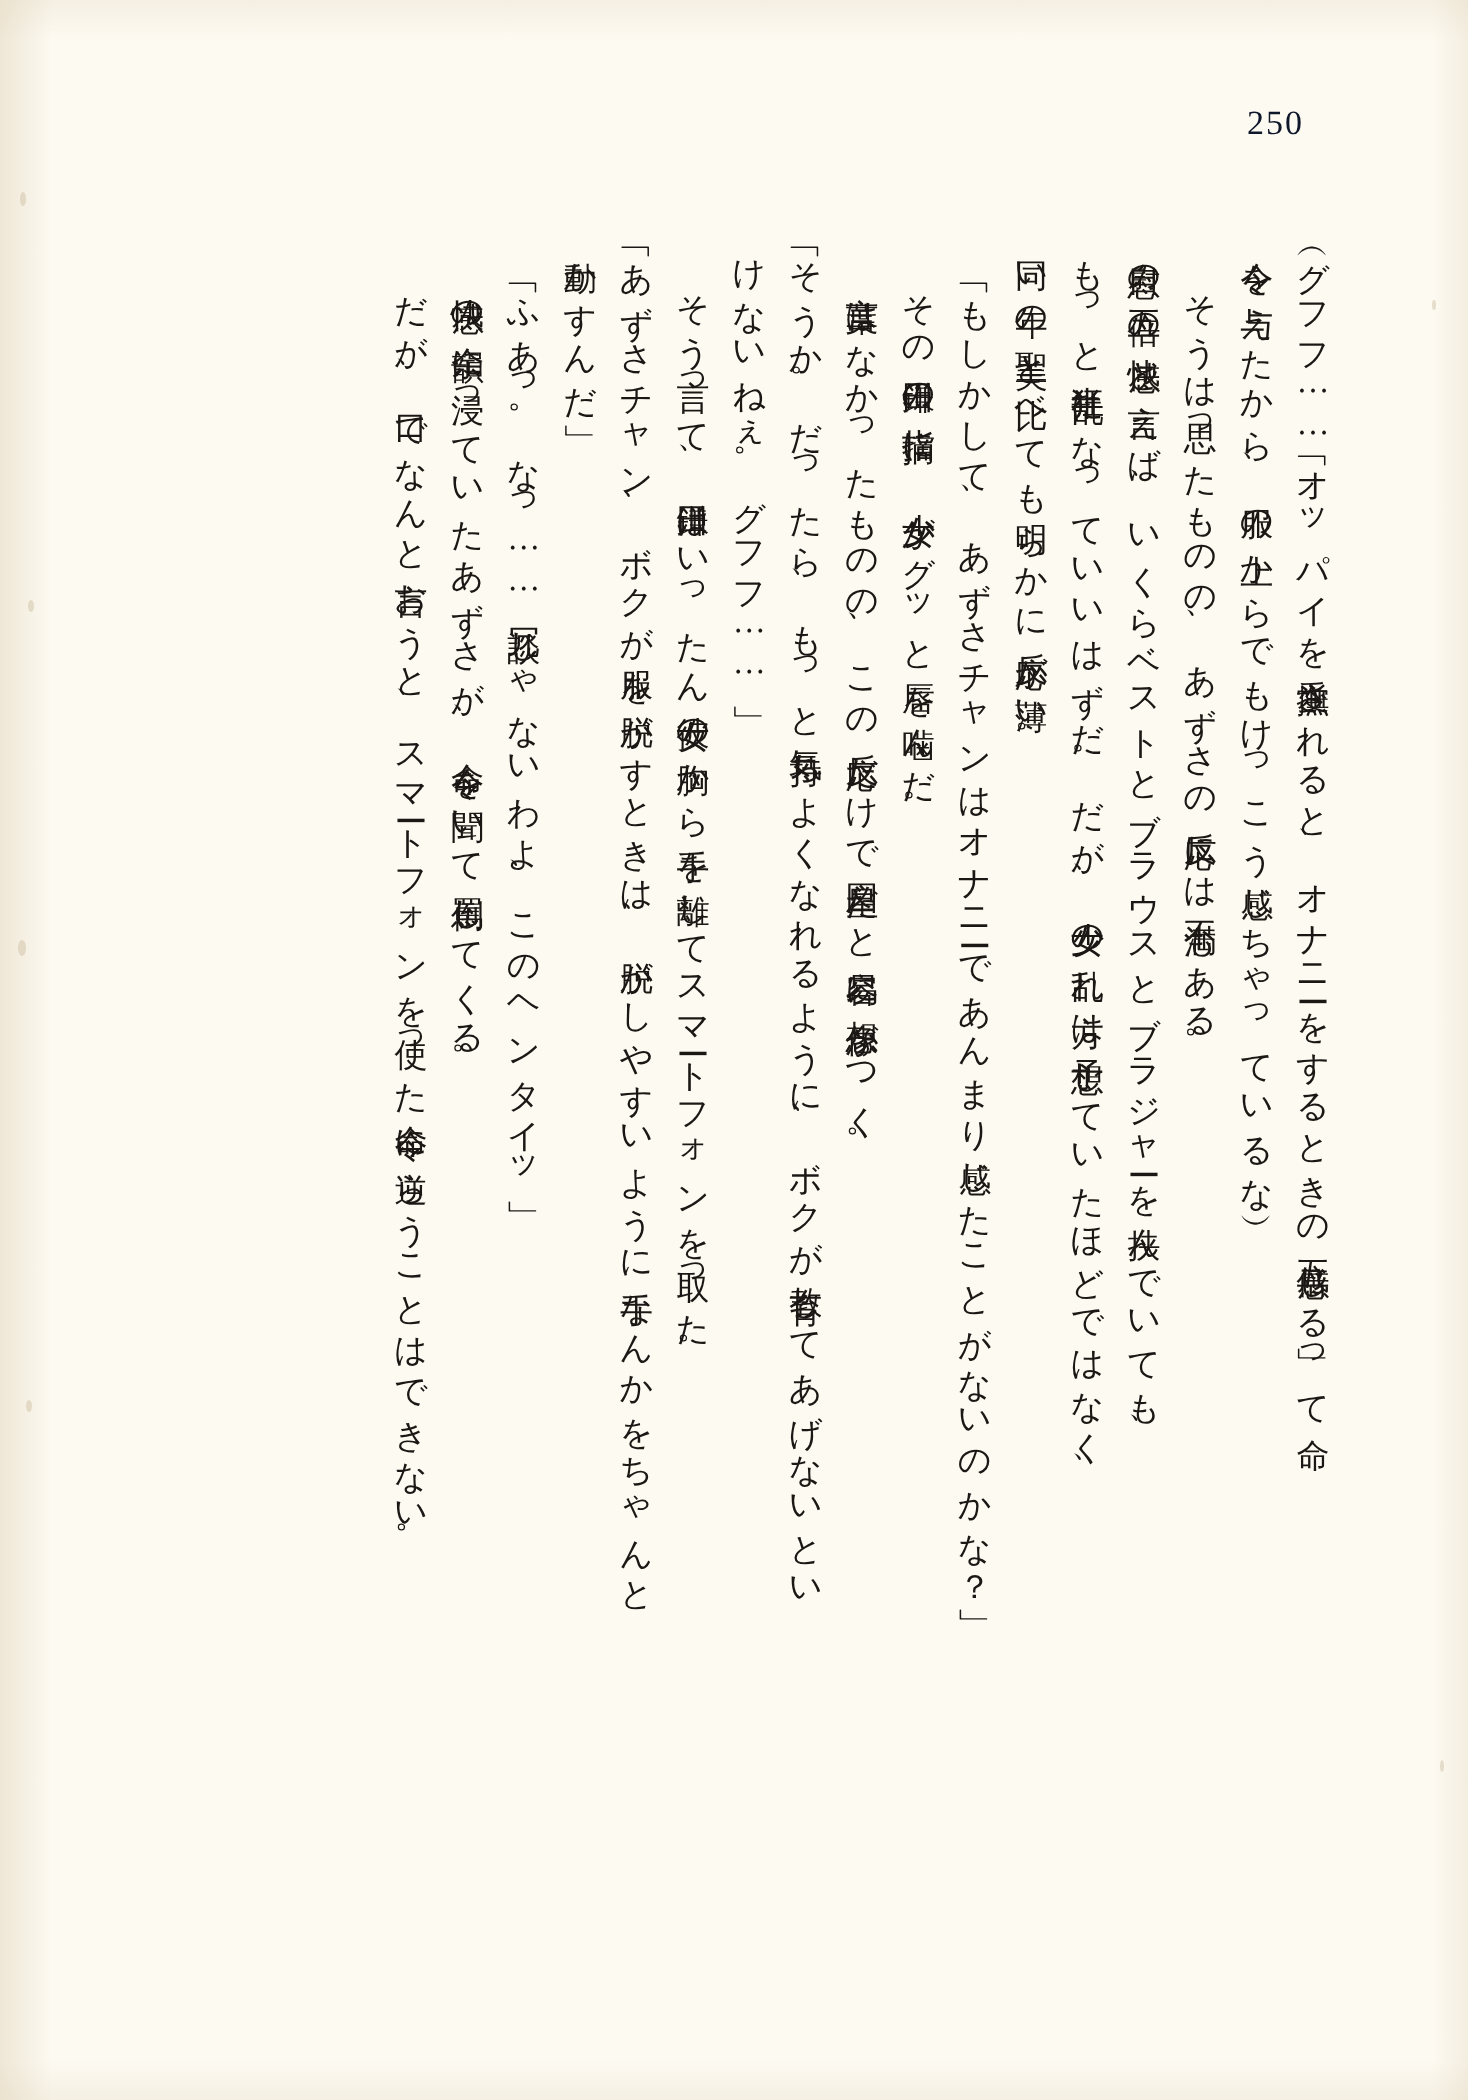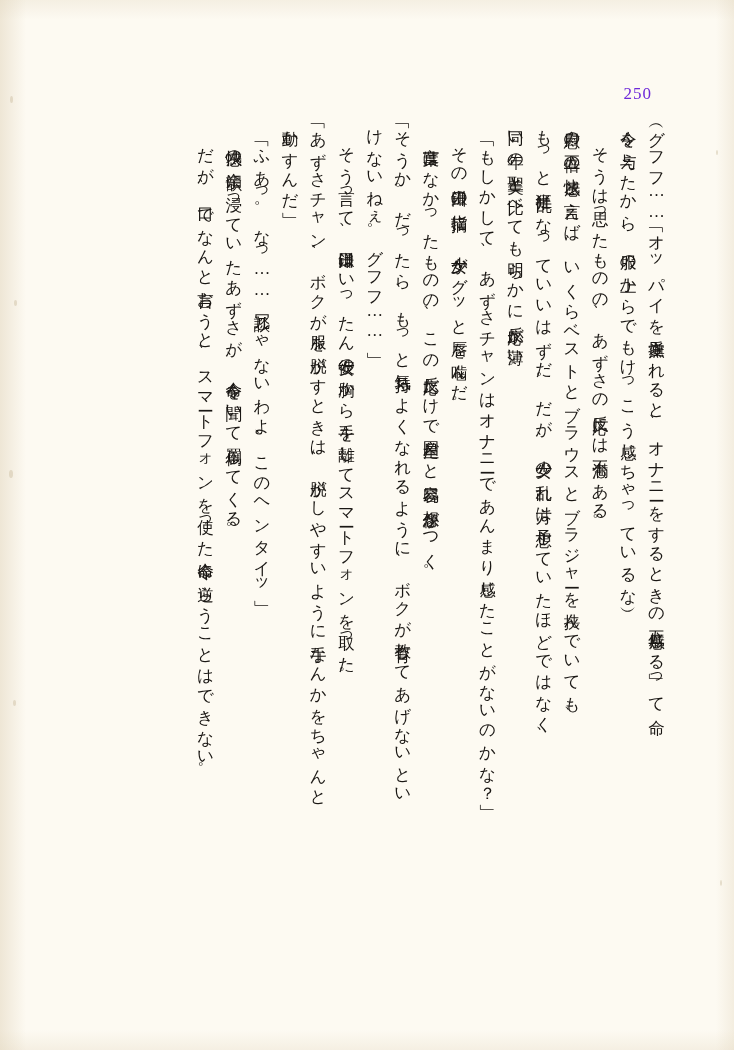--- a/index.html
+++ b/index.html
@@ -32,22 +32,21 @@
     border-radius: 50%;
     opacity: .5;
   }
 
   .page-number {
     position: absolute;
     top: 52px;
     right: 82px;
     font-size: 17px;
     letter-spacing: 1px;
-    color: #6d28d9;
-    margin-top: 32px;
+    color: #0f172a;
   }
 
   
   .text-block {
     position: absolute;
     top: 118px;
     right: 70px;
     left: 88px;
     height: 840px;
     display: flex;

